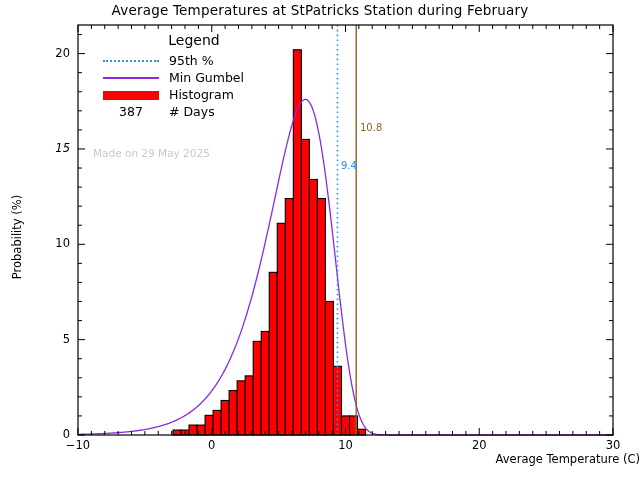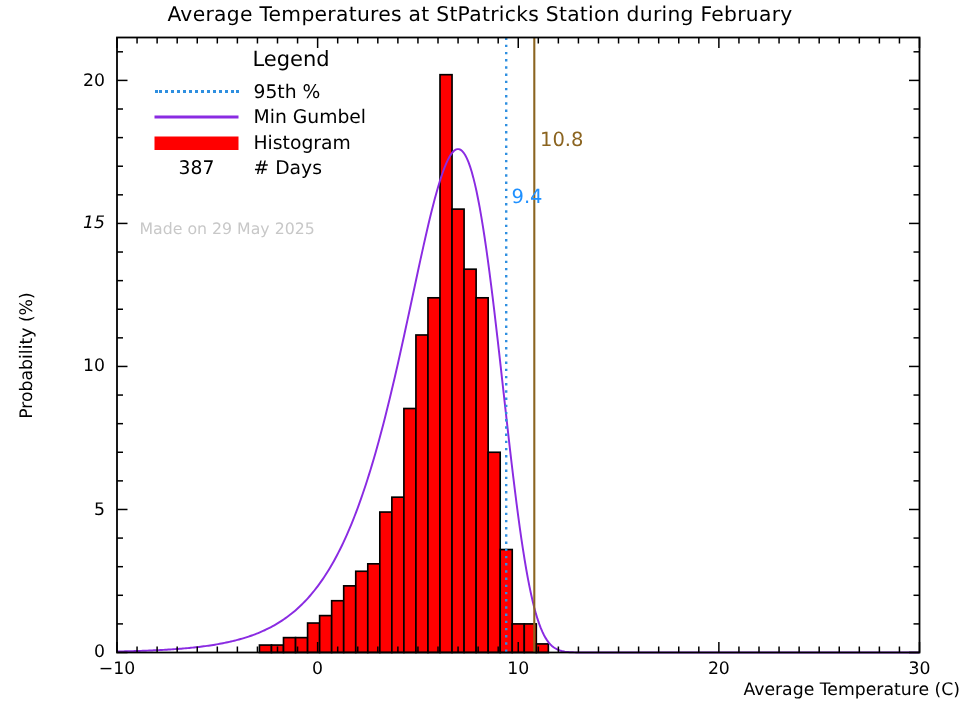--- a/index.html
+++ b/index.html
@@ -129,22 +129,23 @@
   .made-on {
     position: absolute;
     left: 93px;
     top: 147px;
     font-size: 10.5px;
     color: #c8c8c8;
     white-space: nowrap;
   }
   .vline-label {
     position: absolute;
-    font-size: 13px;
+    font-size: 10px;
     white-space: nowrap;
+    margin-top: 36px;
   }
   #label-99 {
     left: 360px;
     top: 86px;
     color: #8b6420;
   }
   #label-95 {
     left: 341px;
     top: 124px;
     color: #1e90ff;

